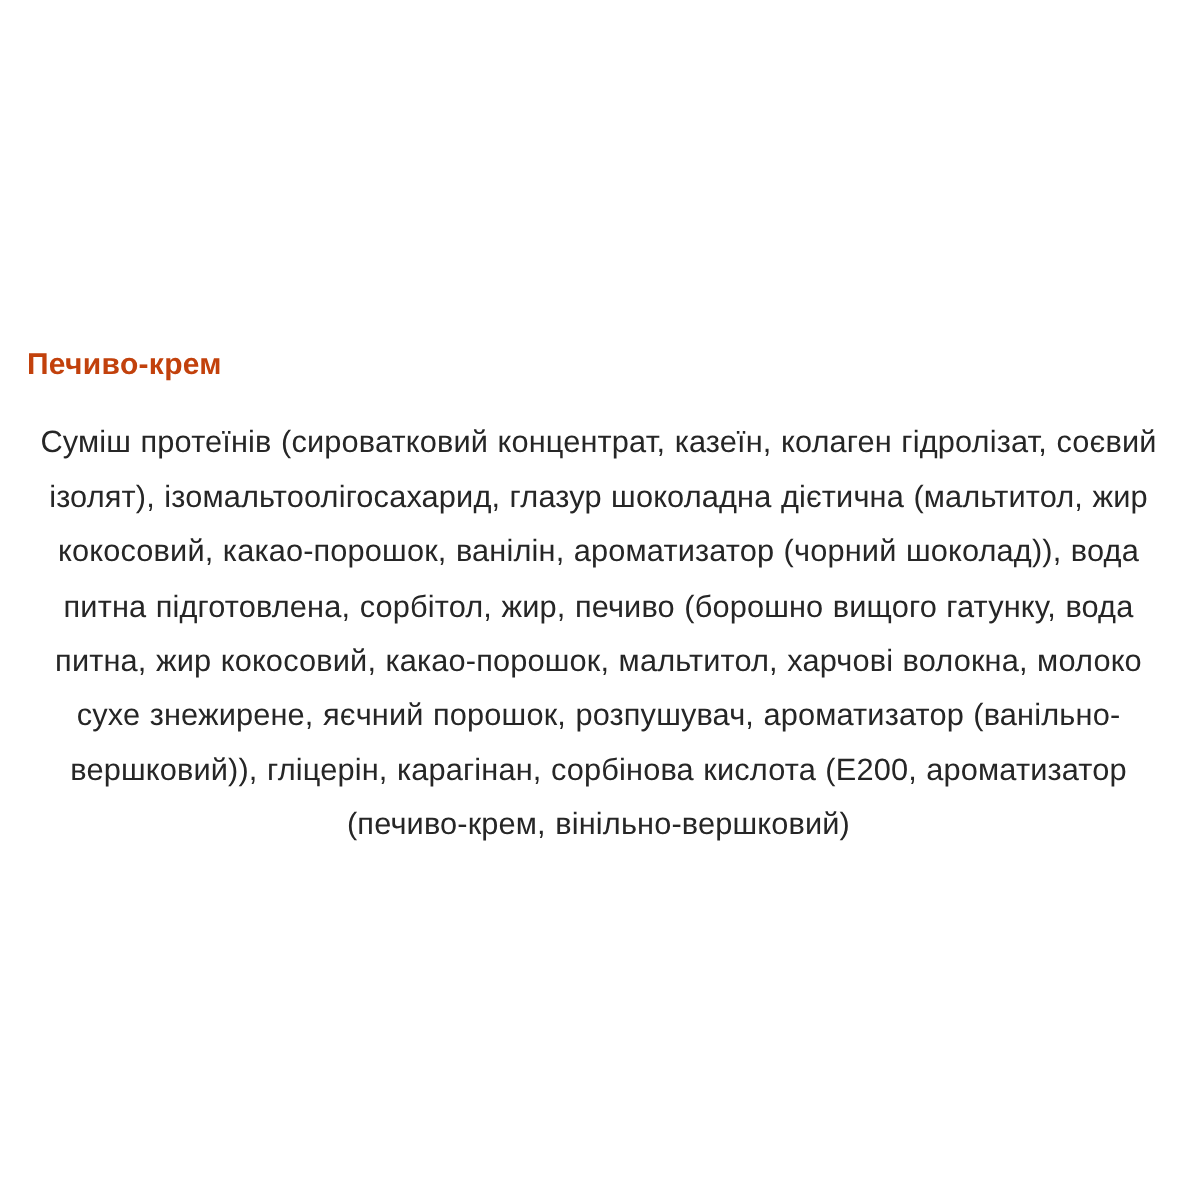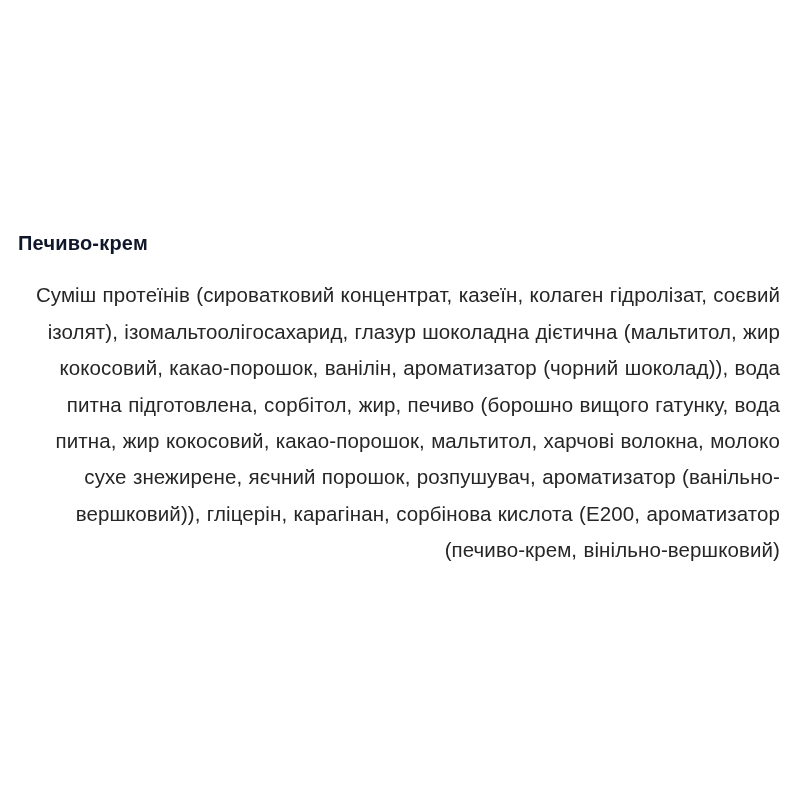--- a/index.html
+++ b/index.html
@@ -22,32 +22,32 @@
     flex-direction: column;
     justify-content: center;
     padding: 0 20px 0 18px;
   }
   .content {
     width: 100%;
   }
   .title {
     font-size: 20px;
     font-weight: bold;
-    color: #0f172a;
+    color: #c2410c;
     letter-spacing: 0.2px;
     margin: 0 0 22px 0;
     line-height: 1.2;
   }
   .body-text {
     font-size: 20.5px;
     line-height: 1.78;
     color: #262626;
     margin: 0;
     letter-spacing: 0.1px;
-    text-align: right;
+    text-align: center;
     word-spacing: 0.5px;
   }
 </style>
 </head>
 <body>
 
 <div class="page">
   <div class="content">
     <h1 class="title">Печиво-крем</h1>
     <p class="body-text">Суміш протеїнів (сироватковий концентрат, казеїн, колаген гідролізат, соєвий ізолят), ізомальтоолігосахарид, глазур шоколадна дієтична (мальтитол, жир кокосовий, какао-порошок, ванілін, ароматизатор (чорний шоколад)), вода питна підготовлена, сорбітол, жир, печиво (борошно вищого гатунку, вода питна, жир кокосовий, какао-порошок, мальтитол, харчові волокна, молоко сухе знежирене, яєчний порошок, розпушувач, ароматизатор (ванільно-вершковий)), гліцерін, карагінан, сорбінова кислота (Е200, ароматизатор (печиво-крем, вінільно-вершковий)</p>

